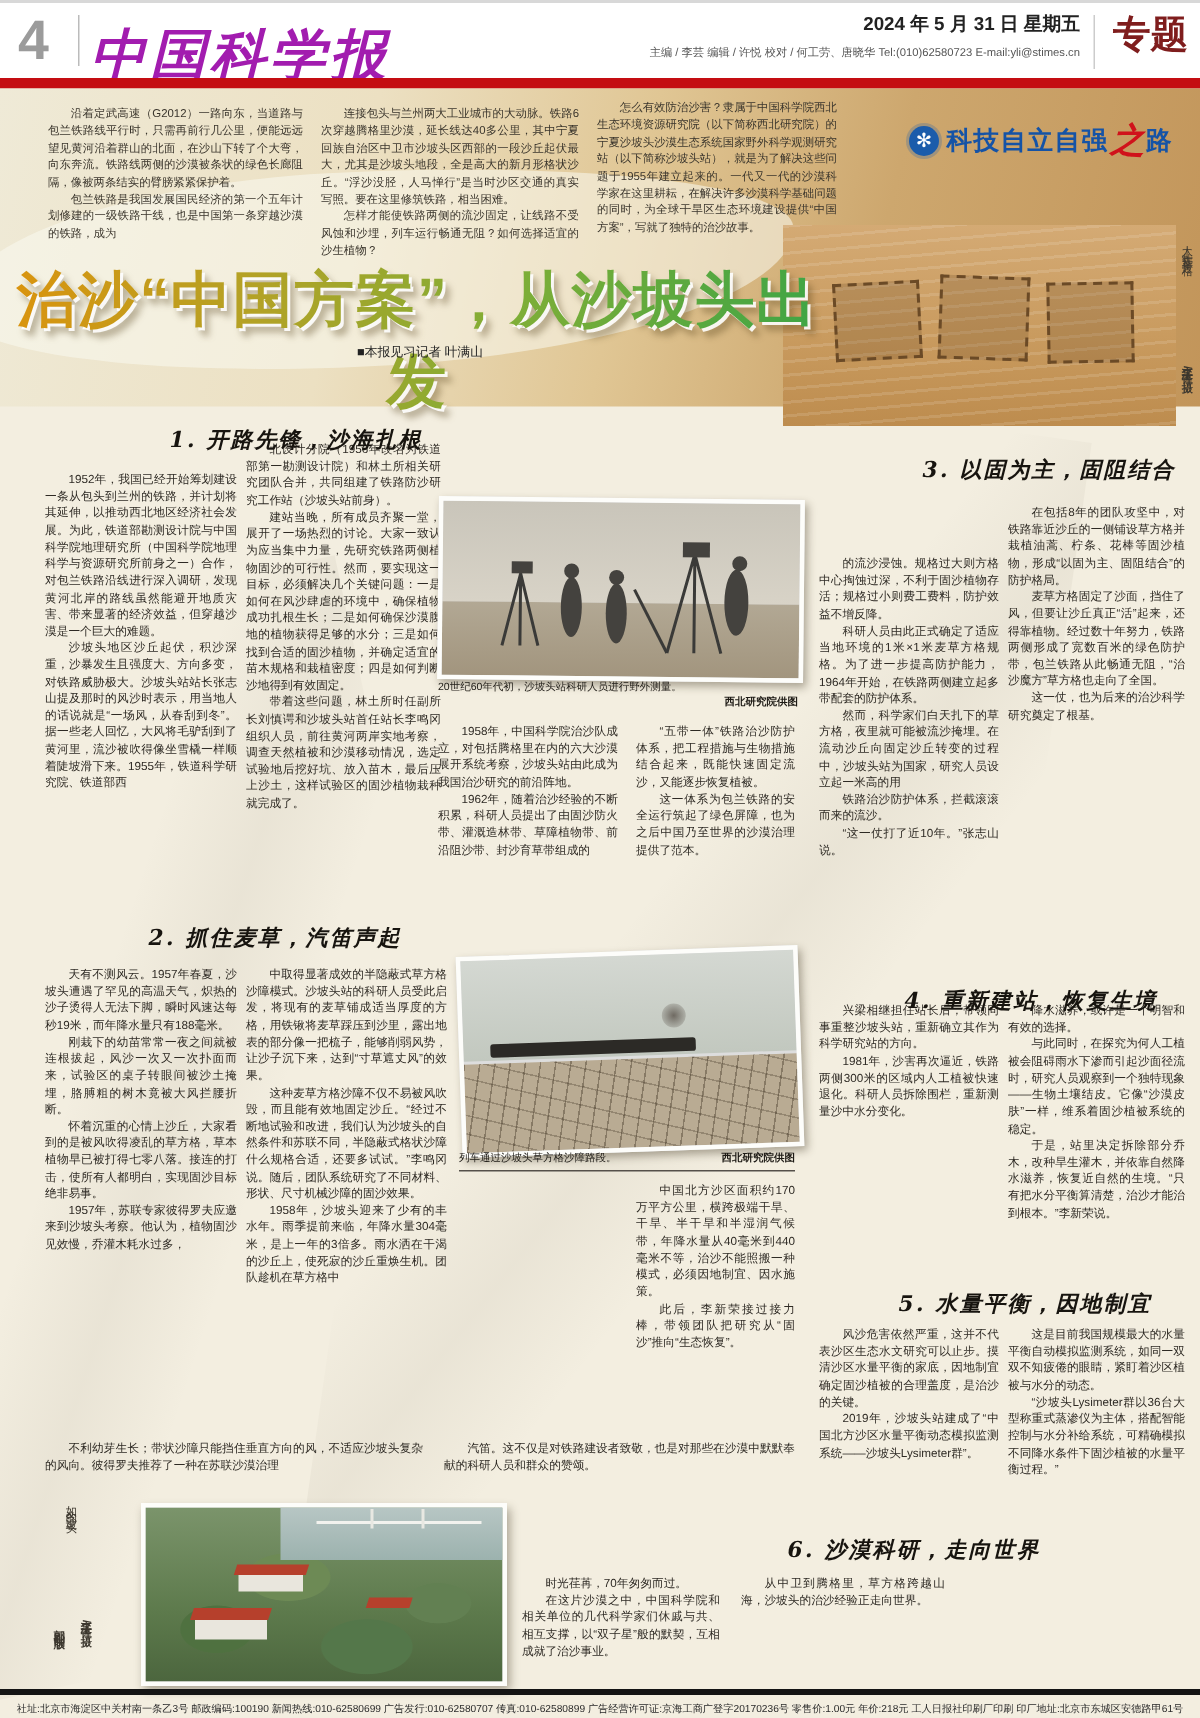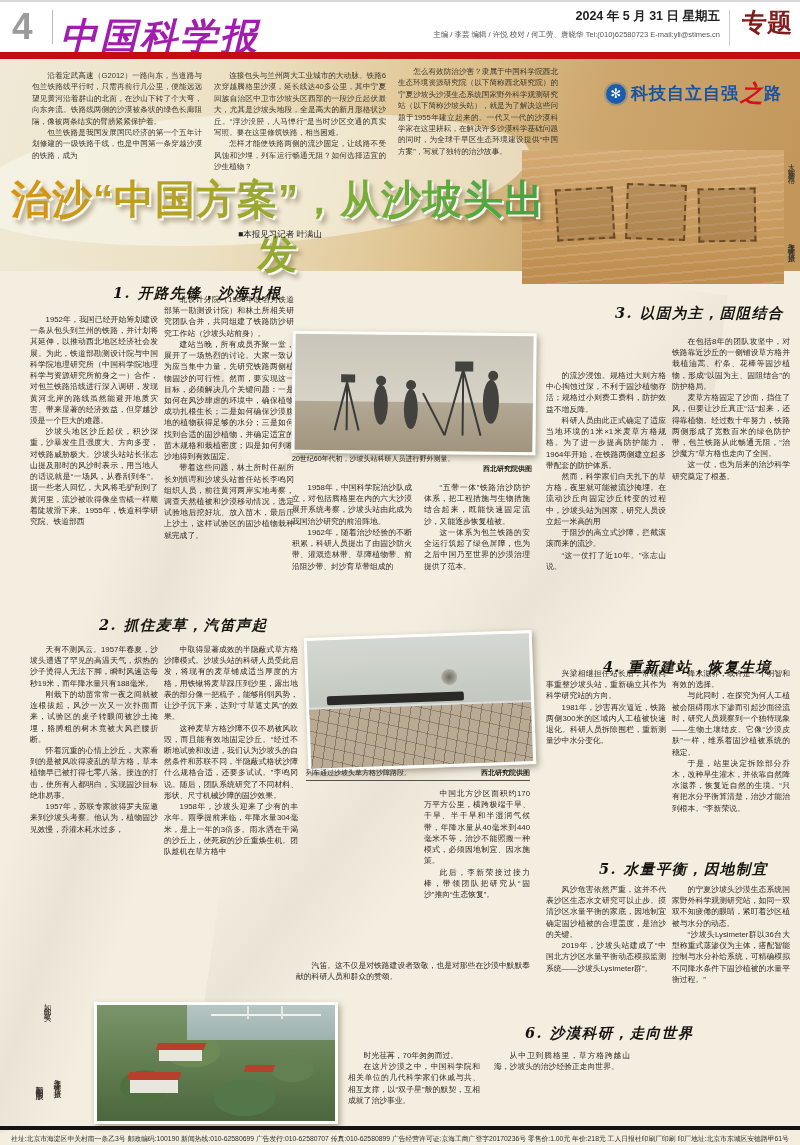--- a/index.html
+++ b/index.html
@@ -188,20 +188,23 @@
       <p>天有不测风云。1957年春夏，沙坡头遭遇了罕见的高温天气，炽热的沙子烫得人无法下脚，瞬时风速达每秒19米，而年降水量只有188毫米。</p>
       <p>刚栽下的幼苗常常一夜之间就被连根拔起，风沙一次又一次扑面而来，试验区的桌子转眼间被沙土掩埋，胳膊粗的树木竟被大风拦腰折断。</p>
       <p>怀着沉重的心情上沙丘，大家看到的是被风吹得凌乱的草方格，草本植物早已被打得七零八落。接连的打击，使所有人都明白，实现固沙目标绝非易事。</p>
       <p>1957年，苏联专家彼得罗夫应邀来到沙坡头考察。他认为，植物固沙见效慢，乔灌木耗水过多，</p>
     </div>
   <div class="col" style="left:164px;top:642px;width:134px;height:312px;">
       <p>中取得显著成效的半隐蔽式草方格沙障模式。沙坡头站的科研人员受此启发，将现有的麦草铺成适当厚度的方格，用铁锹将麦草踩压到沙里，露出地表的部分像一把梳子，能够削弱风势，让沙子沉下来，达到“寸草遮丈风”的效果。</p>
       <p>这种麦草方格沙障不仅不易被风吹毁，而且能有效地固定沙丘。“经过不断地试验和改进，我们认为沙坡头的自然条件和苏联不同，半隐蔽式格状沙障什么规格合适，还要多试试。”李鸣冈说。随后，团队系统研究了不同材料、形状、尺寸机械沙障的固沙效果。</p>
       <p>1958年，沙坡头迎来了少有的丰水年。雨季提前来临，年降水量304毫米，是上一年的3倍多。雨水洒在干渴的沙丘上，使死寂的沙丘重焕生机。团队趁机在草方格中</p>
     </div>
+  <div class="col" style="left:30px;top:958px;width:252px;height:40px;">
+      <p>不利幼芽生长；带状沙障只能挡住垂直方向的风，不适应沙坡头复杂的风向。彼得罗夫推荐了一种在苏联沙漠治理</p>
+    </div>
   <div class="col" style="left:296px;top:958px;width:234px;height:40px;">
       <p>汽笛。这不仅是对铁路建设者致敬，也是对那些在沙漠中默默奉献的科研人员和群众的赞颂。</p>
     </div>
 
   <div class="photo" style="left:306px;top:632px;width:222px;height:128px;transform:rotate(-2deg);">
     <div class="pb-water"></div>
     <div class="pb-smoke"></div>
     <div class="pb-train"></div>
     <div class="pb-grid"></div>
   </div>
@@ -211,21 +214,21 @@
   </div>
   <div class="col" style="left:424px;top:786px;width:106px;height:168px;">
       <p>中国北方沙区面积约170万平方公里，横跨极端干旱、干旱、半干旱和半湿润气候带，年降水量从40毫米到440毫米不等，治沙不能照搬一种模式，必须因地制宜、因水施策。</p>
       <p>此后，李新荣接过接力棒，带领团队把研究从“固沙”推向“生态恢复”。</p>
     </div>
 
   <div class="col" style="left:546px;top:334px;width:120px;height:292px;margin-top:34px;">
       <p>的流沙浸蚀。规格过大则方格中心掏蚀过深，不利于固沙植物存活；规格过小则费工费料，防护效益不增反降。</p>
       <p>科研人员由此正式确定了适应当地环境的1米×1米麦草方格规格。为了进一步提高防护能力，1964年开始，在铁路两侧建立起多带配套的防护体系。</p>
       <p>然而，科学家们白天扎下的草方格，夜里就可能被流沙掩埋。在流动沙丘向固定沙丘转变的过程中，沙坡头站为国家，研究人员设立起一米高的用</p>
-      <p>于阻沙的高立式沙障，拦截滚滚而来的流沙。</p>
+      <p>铁路治沙防护体系，拦截滚滚而来的流沙。</p>
       <p>“这一仗打了近10年。”张志山说。</p>
     </div>
   <div class="col" style="left:672px;top:334px;width:118px;height:292px;">
       <p>在包括8年的团队攻坚中，对铁路靠近沙丘的一侧铺设草方格并栽植油蒿、柠条、花棒等固沙植物，形成“以固为主、固阻结合”的防护格局。</p>
       <p>麦草方格固定了沙面，挡住了风，但要让沙丘真正“活”起来，还得靠植物。经过数十年努力，铁路两侧形成了宽数百米的绿色防护带，包兰铁路从此畅通无阻，“治沙魔方”草方格也走向了全国。</p>
       <p>这一仗，也为后来的治沙科学研究奠定了根基。</p>
     </div>
 
   <div class="col" style="left:546px;top:666px;width:120px;height:180px;">
       <p>兴梁相继担任站长后，带领同事重整沙坡头站，重新确立其作为科学研究站的方向。</p>
@@ -235,21 +238,21 @@
       <p>降水滋养，或许是一个明智和有效的选择。</p>
       <p>与此同时，在探究为何人工植被会阻碍雨水下渗而引起沙面径流时，研究人员观察到一个独特现象——生物土壤结皮。它像“沙漠皮肤”一样，维系着固沙植被系统的稳定。</p>
       <p>于是，站里决定拆除部分乔木，改种旱生灌木，并依靠自然降水滋养，恢复近自然的生境。“只有把水分平衡算清楚，治沙才能治到根本。”李新荣说。</p>
     </div>
 
   <div class="col" style="left:546px;top:882px;width:120px;height:116px;">
       <p>风沙危害依然严重，这并不代表沙区生态水文研究可以止步。摸清沙区水量平衡的家底，因地制宜确定固沙植被的合理盖度，是治沙的关键。</p>
       <p>2019年，沙坡头站建成了“中国北方沙区水量平衡动态模拟监测系统——沙坡头Lysimeter群”。</p>
     </div>
   <div class="col" style="left:672px;top:882px;width:118px;height:116px;">
-      <p>的宁夏沙坡头沙漠生态系统国家野外科学观测研究站，如同一双双不知疲倦的眼睛，紧盯着沙区植被与水分的动态。</p>
+      <p>这是目前我国规模最大的水量平衡自动模拟监测系统，如同一双双不知疲倦的眼睛，紧盯着沙区植被与水分的动态。</p>
       <p>“沙坡头Lysimeter群以36台大型称重式蒸渗仪为主体，搭配智能控制与水分补给系统，可精确模拟不同降水条件下固沙植被的水量平衡过程。”</p>
     </div>
 
   <div class="photo" style="left:94px;top:1000px;width:238px;height:116px;">
     <div class="pc-base"></div>
     <div class="pc-water"></div>
     <div class="pc-bridge"></div>
     <div class="pc-tower" style="right:22%;"></div>
     <div class="pc-tower" style="right:36%;"></div>
     <div class="pc-bldg" style="left:26%;top:38%;width:18%;height:10%;"></div>

